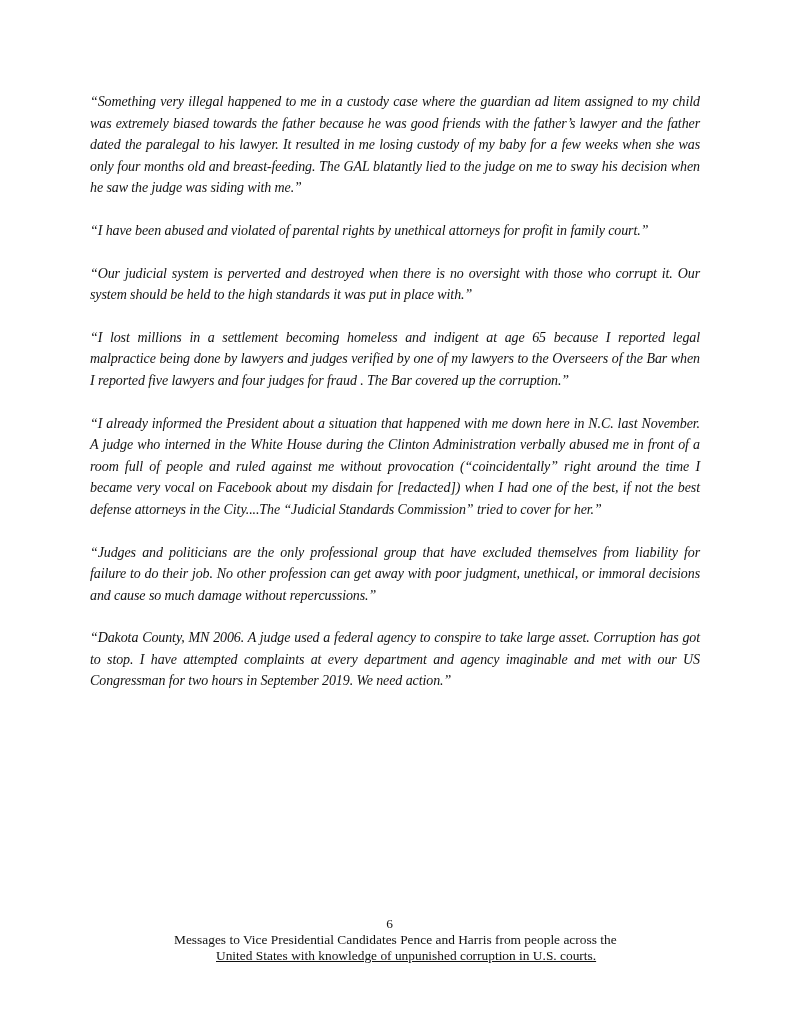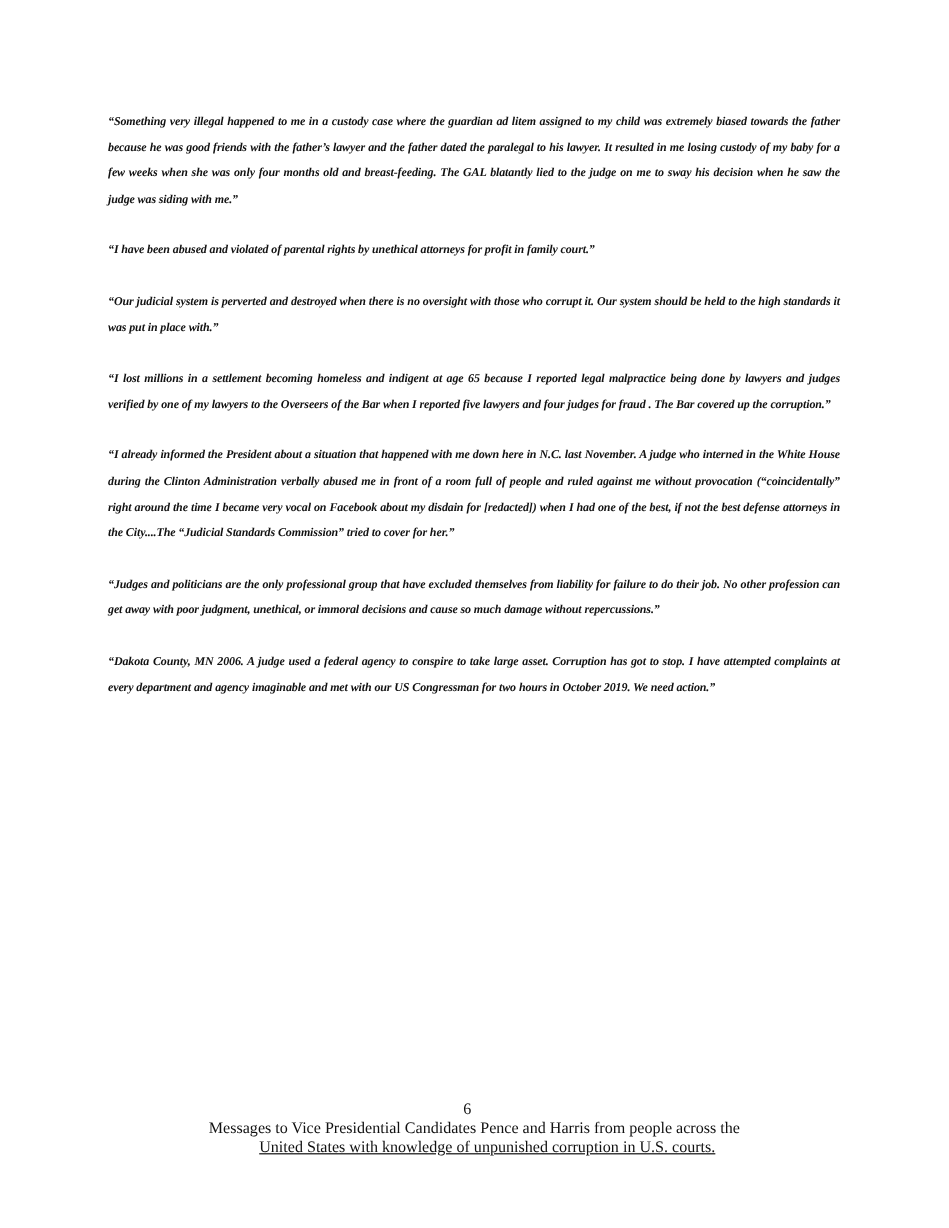--- a/index.html
+++ b/index.html
@@ -23,22 +23,22 @@
     }
     .content {
       position: absolute;
       left: 90px;
       top: 91px;
       width: 610px;
     }
     .quote {
       font-family: "Liberation Serif", "DejaVu Serif", serif;
       font-style: italic;
-      font-weight: bold;
-      font-size: 10px;
+      font-weight: normal;
+      font-size: 14px;
       line-height: 21.6px;
       text-align: justify;
       margin: 0 0 21px 0;
       letter-spacing: -0.1px;
     }
     .footer {
       position: absolute;
       left: 0;
       top: 916px;
       width: 791px;
@@ -70,21 +70,21 @@
 <body>
 
 <div class="page">
   <div class="content">
     <p class="quote">“Something very illegal happened to me in a custody case where the guardian ad litem assigned to my child was extremely biased towards the father because he was good friends with the father’s lawyer and the father dated the paralegal to his lawyer. It resulted in me losing custody of my baby for a few weeks when she was only four months old and breast-feeding. The GAL blatantly lied to the judge on me to sway his decision when he saw the judge was siding with me.”</p>
     <p class="quote">“I have been abused and violated of parental rights by unethical attorneys for profit in family court.”</p>
     <p class="quote">“Our judicial system is perverted and destroyed when there is no oversight with those who corrupt it. Our system should be held to the high standards it was put in place with.”</p>
     <p class="quote">“I lost millions in a settlement becoming homeless and indigent at age 65 because I reported legal malpractice being done by lawyers and judges verified by one of my lawyers to the Overseers of the Bar when I reported five lawyers and four judges for fraud . The Bar covered up the corruption.”</p>
     <p class="quote">“I already informed the President about a situation that happened with me down here in N.C. last November. A judge who interned in the White House during the Clinton Administration verbally abused me in front of a room full of people and ruled against me without provocation (“coincidentally” right around the time I became very vocal on Facebook about my disdain for [redacted]) when I had one of the best, if not the best defense attorneys in the City....The “Judicial Standards Commission” tried to cover for her.”</p>
     <p class="quote">“Judges and politicians are the only professional group that have excluded themselves from liability for failure to do their job. No other profession can get away with poor judgment, unethical, or immoral decisions and cause so much damage without repercussions.”</p>
-    <p class="quote">“Dakota County, MN 2006. A judge used a federal agency to conspire to take large asset. Corruption has got to stop. I have attempted complaints at every department and agency imaginable and met with our US Congressman for two hours in October 2019. We need action.”</p>
+    <p class="quote">“Dakota County, MN 2006. A judge used a federal agency to conspire to take large asset. Corruption has got to stop. I have attempted complaints at every department and agency imaginable and met with our US Congressman for two hours in September 2019. We need action.”</p>
   </div>
 
   <div class="footer">
     <div class="page-number">6</div>
     <div class="footer-line1">Messages to Vice Presidential Candidates Pence and Harris from people across the</div>
     <div class="footer-line2">United States with knowledge of unpunished corruption in U.S. courts.</div>
   </div>
 </div>
 
 </body></html>

